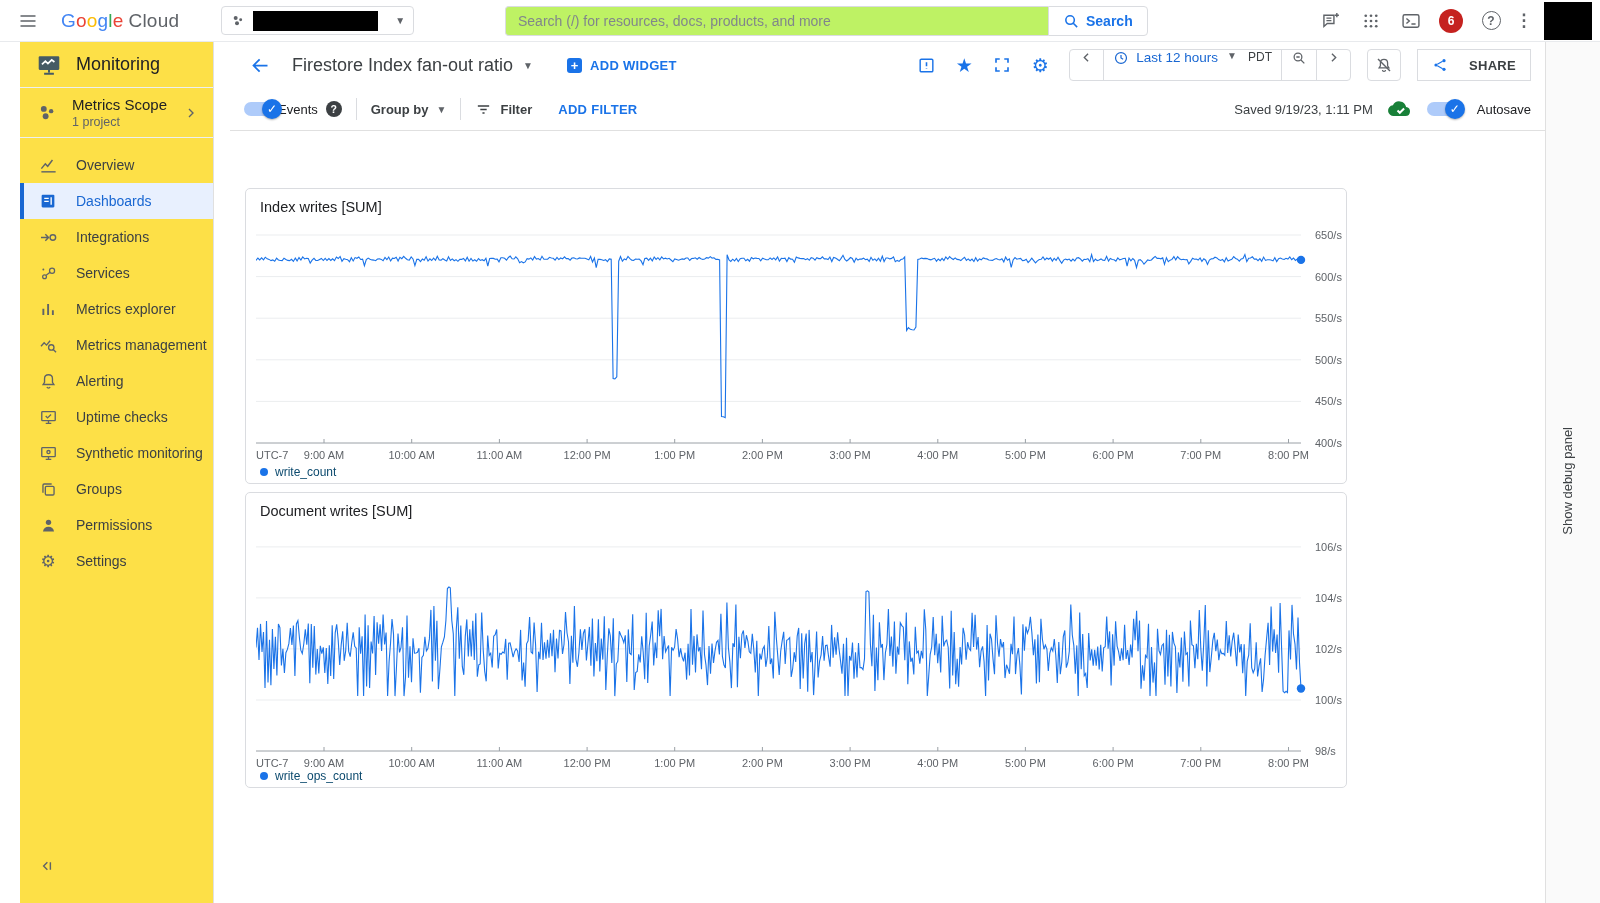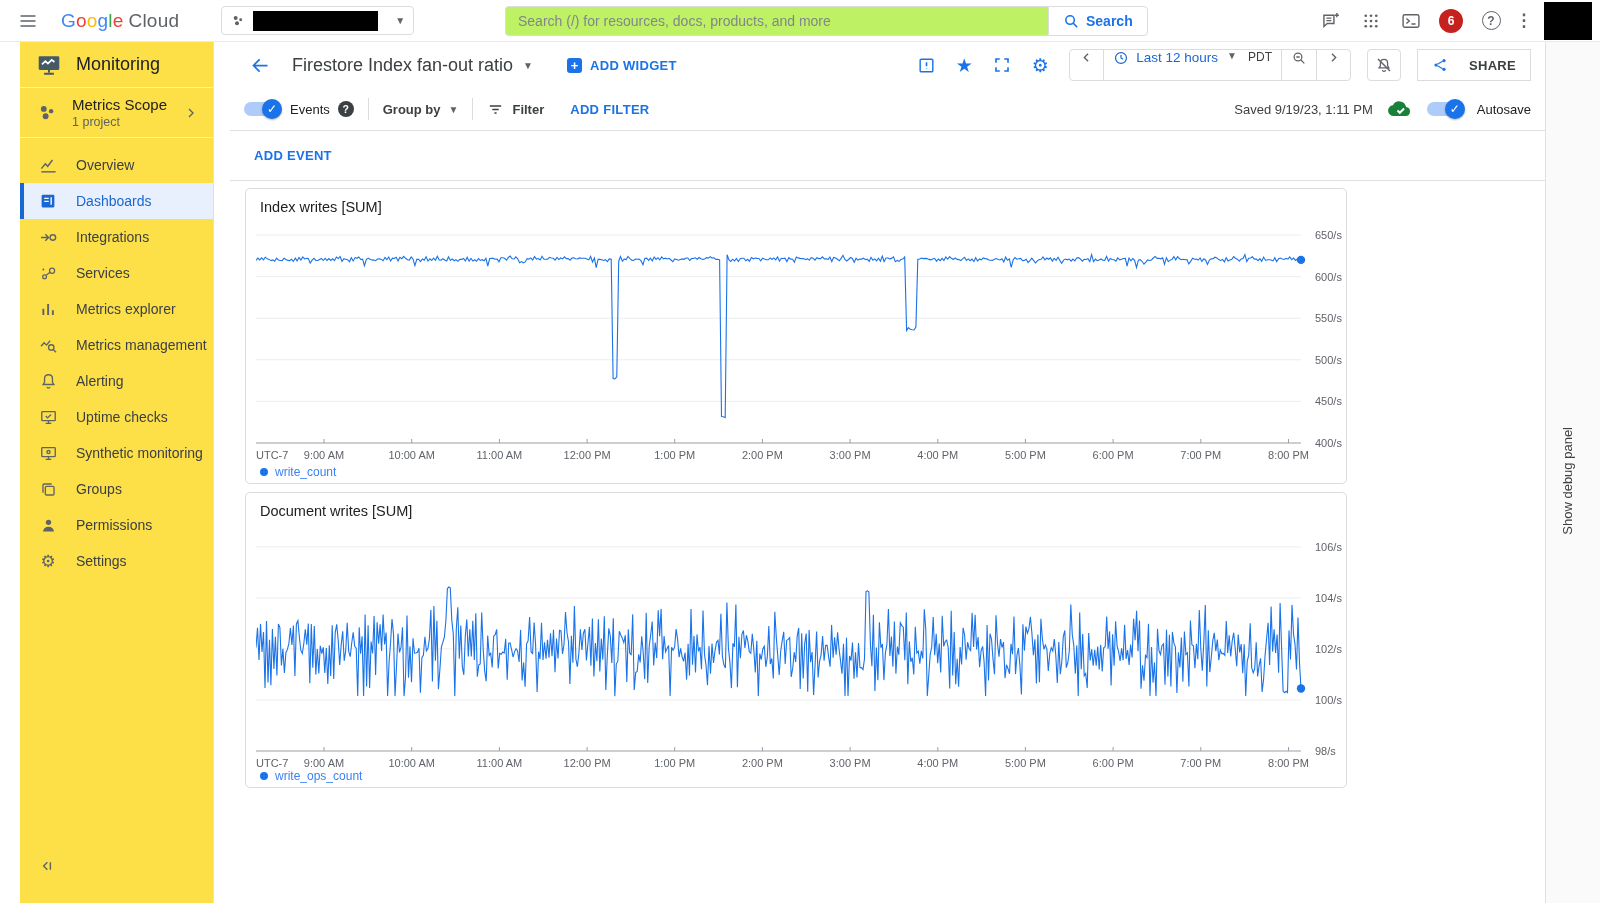--- a/index.html
+++ b/index.html
@@ -73,42 +73,42 @@
   #tz-label { color:#3c4043; font-size:12px; margin-left:4px; }
   #snooze-btn { width:34px; height:32px; border:1px solid #dadce0; border-radius:4px; margin-left:8px;
     display:flex; align-items:center; justify-content:center; cursor:pointer; }
   #share-btn { height:32px; border:1px solid #dadce0; border-radius:0; margin-left:8px; background:#fff;
     display:flex; align-items:center; gap:21px; padding:0 14px; cursor:pointer; }
   #row2 { height:43px; display:flex; align-items:center; border-bottom:1px solid #e0e0e0; padding:0 14px; }
   .toggle { width:34px; height:14px; border-radius:7px; background:#aecbfa; position:relative; cursor:pointer; flex:none; }
   .toggle .knob { position:absolute; right:-4px; top:-3px; width:20px; height:20px; border-radius:50%;
     background:#1a73e8; color:#fff; font-size:12px; display:flex; align-items:center; justify-content:center;
     box-shadow:0 1px 2px rgba(0,0,0,.3); }
-  .ctl-label { font-size:13px; color:#202124; margin-left:12px; }
+  .ctl-label { font-size:13px; color:#202124; }
   .help-chip { width:16px; height:16px; border-radius:50%; background:#3c4043; color:#fff; font-size:10.5px;
     font-weight:bold; display:flex; align-items:center; justify-content:center; margin-left:8px; cursor:pointer; }
   .vdiv { width:1px; height:22px; background:#dadce0; margin:0 14px; }
   #groupby { display:flex; align-items:center; gap:8px; font-size:13px; color:#3c4043; font-weight:bold; cursor:pointer; }
   #filter-btn { display:flex; align-items:center; gap:8px; font-size:13px; color:#3c4043; font-weight:bold; cursor:pointer; }
   #add-filter { margin-left:26px; cursor:pointer; }
   #row2-right { margin-left:auto; display:flex; align-items:center; gap:14px; }
   #saved-status { font-size:13px; color:#3c4043; }
   #row3 { height:50px; display:flex; align-items:center; padding-left:24px; border-bottom:1px solid #e0e0e0; }
   #add-event { cursor:pointer; }
 
   
   .card { position:absolute; left:15px; width:1102px; height:296px; background:#fff;
     border:1px solid #dadce0; border-radius:5px; }
   #card-0 { top:146px; }
   #card-1 { top:450px; }
   .card-title { position:absolute; left:14px; top:10px; font-size:14.5px; color:#202124; }
   .chart-svg { position:absolute; left:10px; top:36px; }
   .legend { position:absolute; left:14px; top:276px; display:flex; align-items:center; gap:7px; }
   .legend .dot { width:8px; height:8px; border-radius:50%; background:#1a73e8; }
-  .legend .lab { font-size:12px; color:#3b82f6; }
+  .legend .lab { font-size:12px; color:#0c4a6e; }
   .xtick, .ytick { font-size:11px; fill:#5f6368; font-family:"Liberation Sans", sans-serif; }
 
   
   #debug-strip { position:absolute; left:1545px; top:42px; width:55px; height:861px; background:#fafafa;
     border-left:1px solid #e0e0e0; }
   #debug-label { position:absolute; left:14px; top:385px; writing-mode:vertical-rl; transform:rotate(180deg);
     font-size:13px; color:#3c4043; cursor:pointer; }
 </style>
 </head>
 <body>
@@ -425,23 +425,20 @@
         <path d="M7 17h11.5a4.5 4.5 0 0 0 .6-8.96A7 7 0 0 0 5.9 6.3 5 5 0 0 0 7 17z" fill="#188038"></path>
         <path d="M10.5 11.5l2.3 2.3 4.3-4.3" stroke="#fff" stroke-width="2" fill="none"></path>
       </svg>
       <div class="toggle">
           <div class="knob">✓</div>
         </div>
       <span class="ctl-label" style="margin-left:2px;">Autosave</span>
     </div>
   </div>
 
-  <div id="row3">
-    <span id="add-event" class="blue-act">ADD EVENT</span>
-  </div>
 
   <div class="card" id="card-0">
     <div class="card-title">Index writes [SUM]</div>
     <svg class="chart-svg" width="1090" height="250">
         <line x1="0" x2="1045" y1="10.0" y2="10.0" stroke="#ebedef" stroke-width="1"></line>
         <text x="1059" y="14" class="ytick">650/s</text>
         <line x1="0" x2="1045" y1="51.6" y2="51.6" stroke="#ebedef" stroke-width="1"></line>
         <text x="1059" y="55.6" class="ytick">600/s</text>
         <line x1="0" x2="1045" y1="93.2" y2="93.2" stroke="#ebedef" stroke-width="1"></line>
         <text x="1059" y="97.2" class="ytick">550/s</text>

